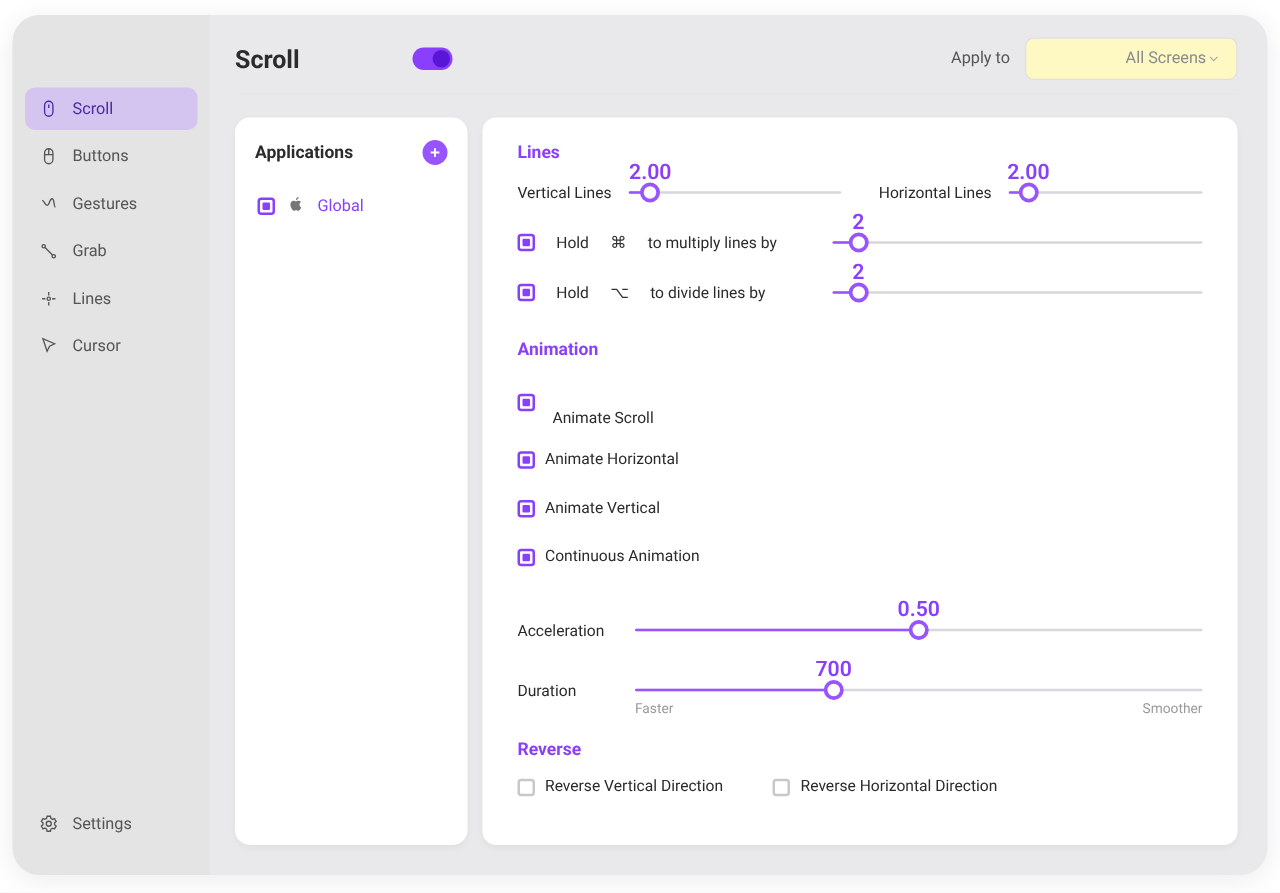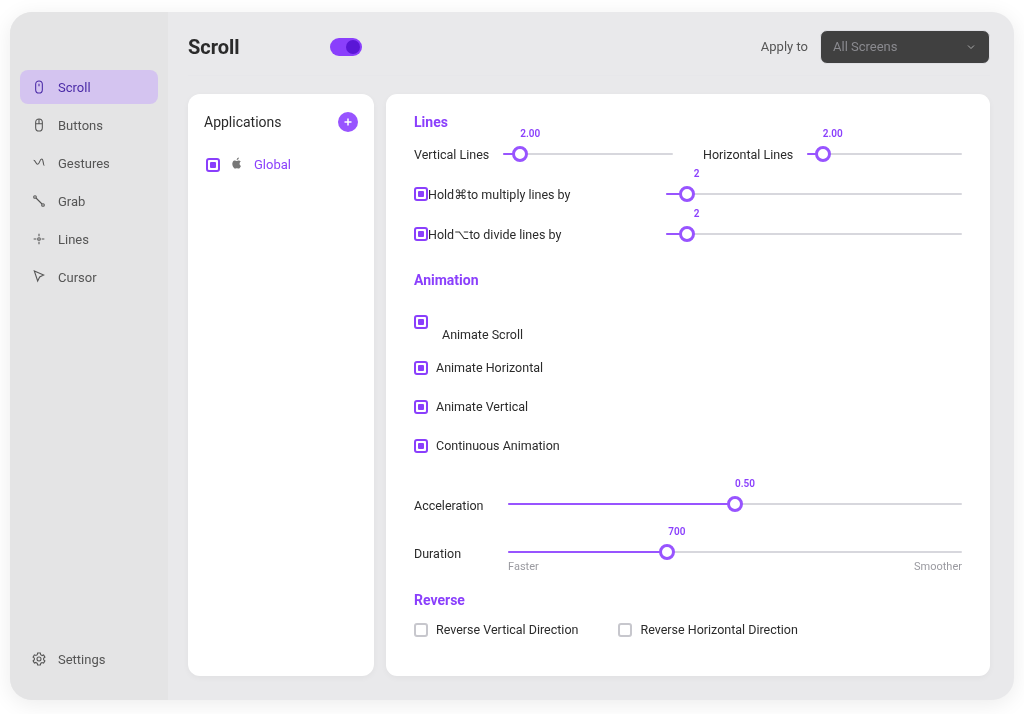--- a/index.html
+++ b/index.html
@@ -67,33 +67,33 @@
     margin-left:90px;
     width:32px;height:18px;border-radius:999px;background:var(--accent);
     position:relative;cursor:pointer;
   }
   .toggle .knob{position:absolute;right:2px;top:2px;width:14px;height:14px;border-radius:50%;background:#5a16d6;}
   .toggle.on .knob{right:2px;}
   .header .grow{flex:1;}
   .apply-label{font-size:13px;color:var(--text-soft);margin-right:12px;}
   .select{
     height:34px;min-width:170px;
-    background:#404040;border:1px solid #e0e0e4;border-radius:7px;
-    display:flex;align-items:center;justify-content:space-between;
-    padding:0 12px;color:#8a8a8f;font-size:13px;cursor:pointer;gap:16px;
+    background:#fef9c3;border:1px solid #e0e0e4;border-radius:7px;
+    display:flex;align-items:center;justify-content:flex-end;
+    padding:0 12px;color:#8a8a8f;font-size:13px;cursor:pointer;
   }
   .select svg{width:12px;height:12px;}
   .columns{display:flex;gap:12px;flex:1;min-height:0;}
   .card{
     background:var(--panel);border-radius:12px;
     box-shadow:0 2px 6px rgba(0,0,0,.04);
   }
   .apps{width:186px;flex:0 0 186px;padding:18px 16px;}
   .apps-head{display:flex;align-items:center;justify-content:space-between;margin-bottom:18px;}
-  .apps-head h3{font-size:14px;font-weight:400;margin:0;color:var(--text);text-align:center;}
+  .apps-head h3{font-size:14px;font-weight:700;margin:0;color:var(--text);text-align:center;}
   .add-btn{
     width:20px;height:20px;border-radius:50%;background:var(--accent-fill);
     display:flex;align-items:center;justify-content:center;color:#fff;cursor:pointer;
     font-size:15px;font-weight:600;line-height:1;
   }
   .app-item{
     display:flex;align-items:center;gap:10px;
     font-size:13px;color:var(--accent);padding:6px 2px;cursor:pointer;
   }
   .app-item .chk{width:14px;height:14px;border:2px solid var(--accent);border-radius:3px;display:flex;align-items:center;justify-content:center;}
@@ -101,28 +101,28 @@
   .app-item .apple svg{width:14px;height:14px;fill:#777;}
   .settings{flex:1;padding:20px 28px;overflow:auto;border-radius:11px;}
   .section-title{color:var(--accent);font-weight:700;font-size:14px;margin:0 0 14px;}
   .two-col{display:flex;gap:30px;margin-bottom:20px;}
   .two-col .half{flex:1;display:flex;align-items:center;gap:14px;}
   .label{font-size:12.5px;color:var(--text);white-space:nowrap;}
   .chk-sq{width:14px;height:14px;border:2px solid var(--accent);border-radius:3px;display:inline-flex;align-items:center;justify-content:center;cursor:pointer;flex-shrink:0;}
   .chk-sq.on .inner{width:6px;height:6px;background:var(--accent);border-radius:1px;}
   .chk-sq.off{border-color:#c7c7cd;}
   .hold-row{display:flex;align-items:center;gap:12px;margin-bottom:20px;}
-  .hold-left{display:flex;align-items:center;gap:0;flex:0 0 240px;}
+  .hold-left{display:flex;align-items:center;gap:17px;flex:0 0 240px;}
   .key-icon{display:inline-flex;align-items:center;justify-content:center;font-size:13px;color:#333;}
   
   .slider{position:relative;flex:1;height:20px;cursor:pointer;}
   .slider .track{position:absolute;top:9px;left:0;right:0;height:2px;background:#d7d7dd;border-radius:2px;}
   .slider .fill{position:absolute;top:9px;left:0;height:2px;background:var(--accent-fill);border-radius:2px;}
   .slider .knob{position:absolute;top:2px;width:16px;height:16px;border-radius:50%;background:#fff;border:3px solid var(--accent-fill);transform:translateX(-50%);} 
-  .slider .val{position:absolute;top:-16px;transform:translateX(-50%);font-size:10px;color:var(--accent);font-weight:600;margin-left:10px;}
+  .slider .val{position:absolute;top:-16px;transform:translateX(-50%);font-size:17px;color:var(--accent);font-weight:600;}
   .slider .minlabel{position:absolute;top:18px;left:0;font-size:11px;color:#9a9aa0;}
   .slider .maxlabel{position:absolute;top:18px;right:0;font-size:11px;color:#9a9aa0;}
   .ani-row{display:flex;align-items:center;gap:14px;margin-bottom:18px;}
   .ani-row .label-wide{width:96px;margin-top:25px;}
   .input-wrap{flex:1;position:relative;}
   .input-wrap input{
     width:100%;height:34px;border:1px solid #e0e0e4;border-radius:7px;
     padding:0 36px 0 12px;font-size:13px;color:#555;background:#fff;
   }
   .input-wrap .edit{position:absolute;right:10px;top:8px;cursor:pointer;color:#888;}

